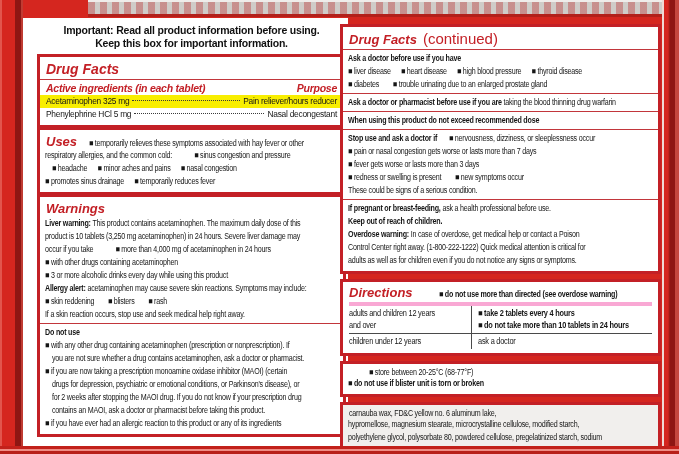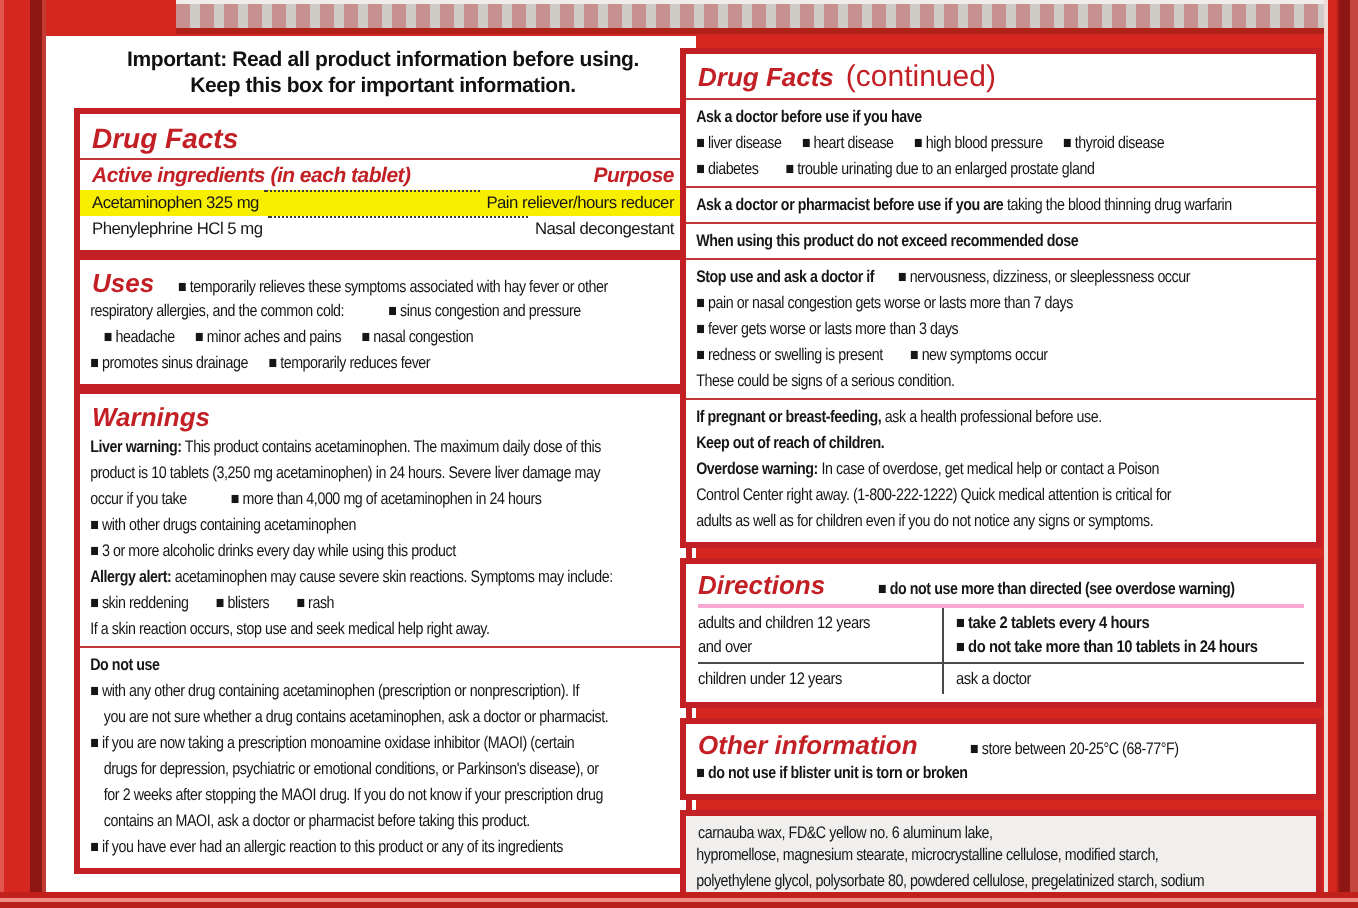--- a/index.html
+++ b/index.html
@@ -24,41 +24,41 @@
   .divider{height:5px;background:#c32026;}
   .sect{padding:3px 0 4px;}
 
   .right-col{position:absolute;left:340px;top:24px;width:321px;}
   .bx{border:3px solid #c32026;background:#fff;margin-bottom:5px;overflow:hidden;}
   .bx .in{padding:2px 0 4px;}
   .bx.gray{background:#f1efed;}
 
   .ln{padding:0 6px;font-size:8.4px;line-height:13px;color:#161616;letter-spacing:-0.25px;white-space:nowrap;
       transform:scaleX(.85);transform-origin:0 50%;}
-  .row{display:flex;align-items:flex-start;padding:0 6px;font-size:8.4px;line-height:13px;color:#161616;letter-spacing:-0.25px;}
+  .row{display:flex;align-items:center;padding:0 6px;font-size:8.4px;line-height:13px;color:#161616;letter-spacing:-0.25px;}
   .sqi{display:inline-block;transform:scaleX(.85);transform-origin:0 50%;white-space:nowrap;}
   .b{font-weight:bold;}
   .ind{padding-left:14px;}
   .sp{display:inline-block;width:26px;}
   .sp2{display:inline-block;width:14px;}
 
   .ttl{font-style:italic;font-weight:bold;color:#c32026;font-size:14px;line-height:16px;padding:1px 6px 0;}
   .ttl-row{display:flex;align-items:baseline;gap:6px;padding:1px 6px 0;}
   .ttl-row .t{font-style:italic;font-weight:bold;color:#c32026;font-size:13px;line-height:15px;}
   .ttl-row .cont{color:#c32026;font-size:15px;}
   .hdr span{font-style:italic;font-weight:bold;color:#c32026;font-size:10.5px;}
   .hdr{justify-content:space-between;}
   .rule{border-top:1px solid #c2363b;margin:2px 0;}
   .hl{background:#f8ee00;}
   .lead{flex:1;border-bottom:1.5px dotted #3a3a3a;margin:0 3px 3px;}
   .bullets{display:flex;gap:16px;}
   .bullets.tight{gap:12px;}
 
   
-  .dtable{border-top:2px solid #f9a8d4;margin:2px 6px 0;font-size:8.4px;letter-spacing:-0.25px;color:#161616;}
+  .dtable{border-top:4px solid #f9a8d4;margin:2px 6px 0;font-size:8.4px;letter-spacing:-0.25px;color:#161616;}
   .drow{display:flex;border-bottom:1px solid #4a4a4a;}
   .drow:last-child{border-bottom:none;}
   .dcell{padding:1px 4px 2px 0;line-height:12px;}
   .dcell.who{width:118px;flex:none;}
   .dcell.what{flex:1;border-left:1px solid #4a4a4a;padding-left:6px;}
   .dln{transform:scaleX(.88);transform-origin:0 50%;white-space:nowrap;}
 </style>
 </head>
 <body>
 
@@ -210,21 +210,20 @@
                 <div class="dln">ask a doctor</div>
               </div>
         </div>
       </div>
     </div>
       </div>
 
     <div class="bx">
         <div class="in">
       <div class="ttl-row">
-        <span class="t">Other information</span>
         <span class="sp2"></span>
         <span class="sqi" style="font-size:8.4px;letter-spacing:-0.25px;color:#161616;">■ store between 20-25°C (68-77°F)</span>
       </div>
       <div class="ln b">■ do not use if blister unit is torn or broken</div>
     </div>
       </div>
 
     <div class="bx gray">
         <div class="in">
       <div class="ttl-row">

